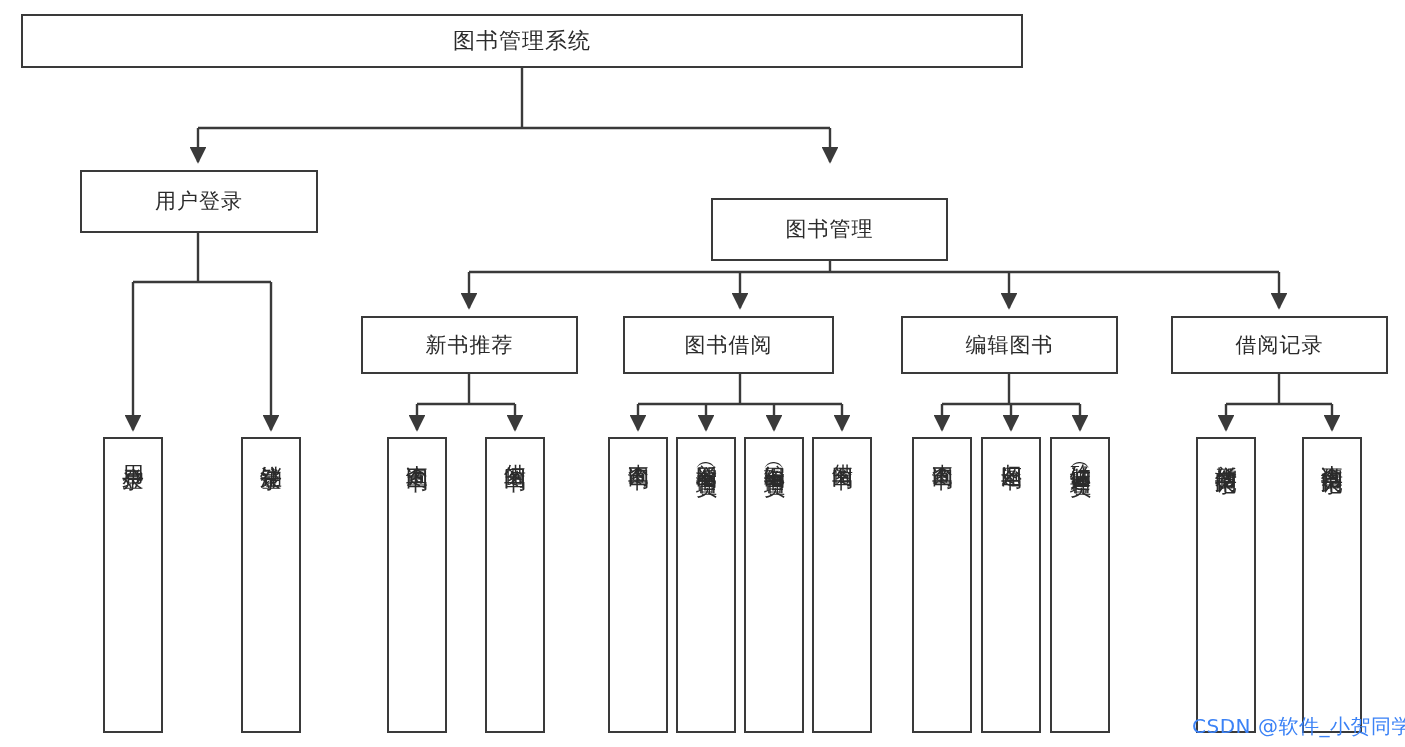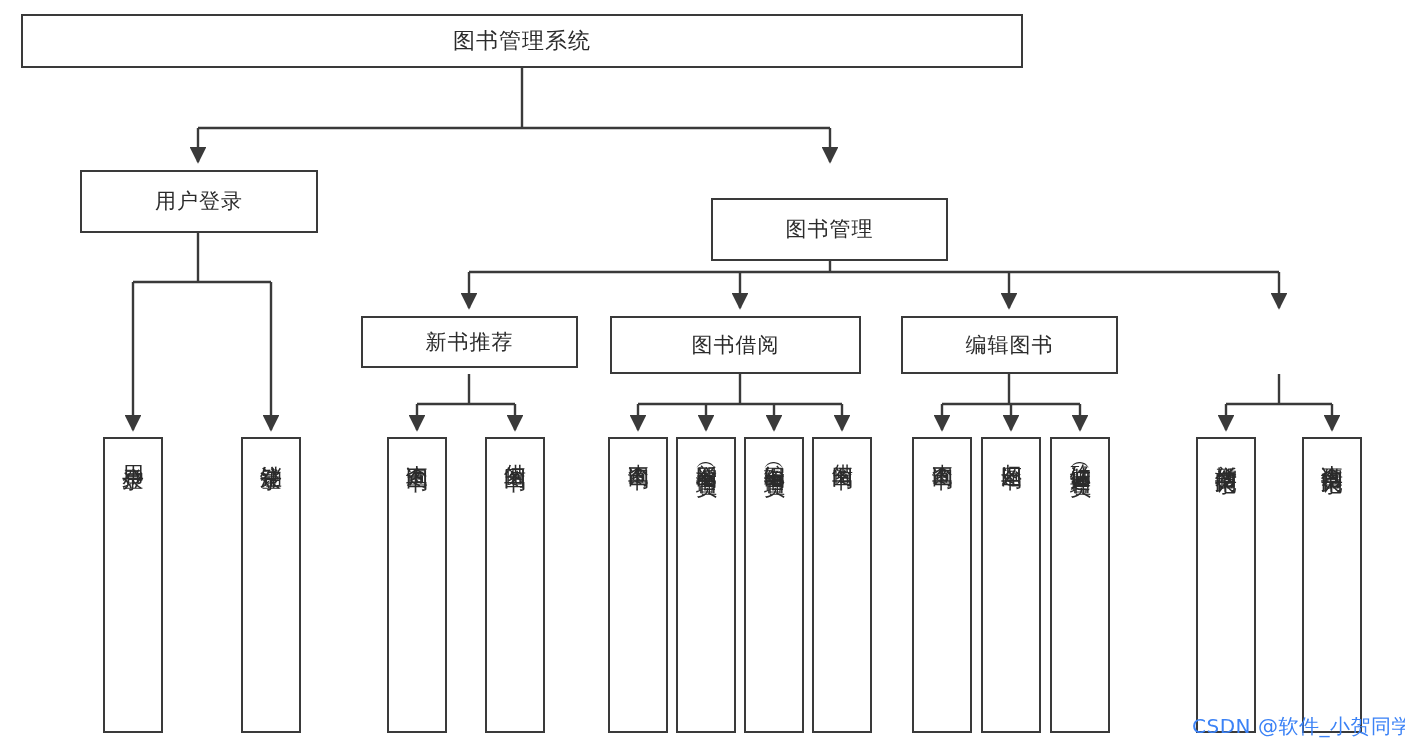--- a/index.html
+++ b/index.html
@@ -129,29 +129,32 @@
     <span>图书管理系统</span>
   </div>
 
   <div class="node h" style="left:80px; top:170px; width:238px; height:63px;">
     <span>用户登录</span>
   </div>
   <div class="node h" style="left:711px; top:170px; width:237px; height:63px;margin-top:28px;">
     <span>图书管理</span>
   </div>
 
-  <div class="node h" style="left:361px; top:316px; width:217px; height:52px;">
+  <div class="node h" style="left:361px; top:316px; width:217px; height:58px;">
     <span>新书推荐</span>
   </div>
-  <div class="node h" style="left:610px; top:316px; width:251px; height:58px;">
+  <div class="node h" style="left:623px; top:316px; width:211px; height:58px;">
     <span>图书借阅</span>
   </div>
   <div class="node h" style="left:901px; top:316px; width:217px; height:58px;">
     <span>编辑图书</span>
   </div>
+  <div class="node h" style="left:1171px; top:316px; width:217px; height:58px;">
+    <span>借阅记录</span>
+  </div>
 
   <div class="node v" style="left:103px; top:437px; width:60px; height:296px;">
     <span class="vtext">用户登录</span>
   </div>
   <div class="node v" style="left:241px; top:437px; width:60px; height:296px;">
     <span class="vtext">注销登录</span>
   </div>
 
   <div class="node v" style="left:387px; top:437px; width:60px; height:296px;">
     <span class="vtext">查询图书</span>

